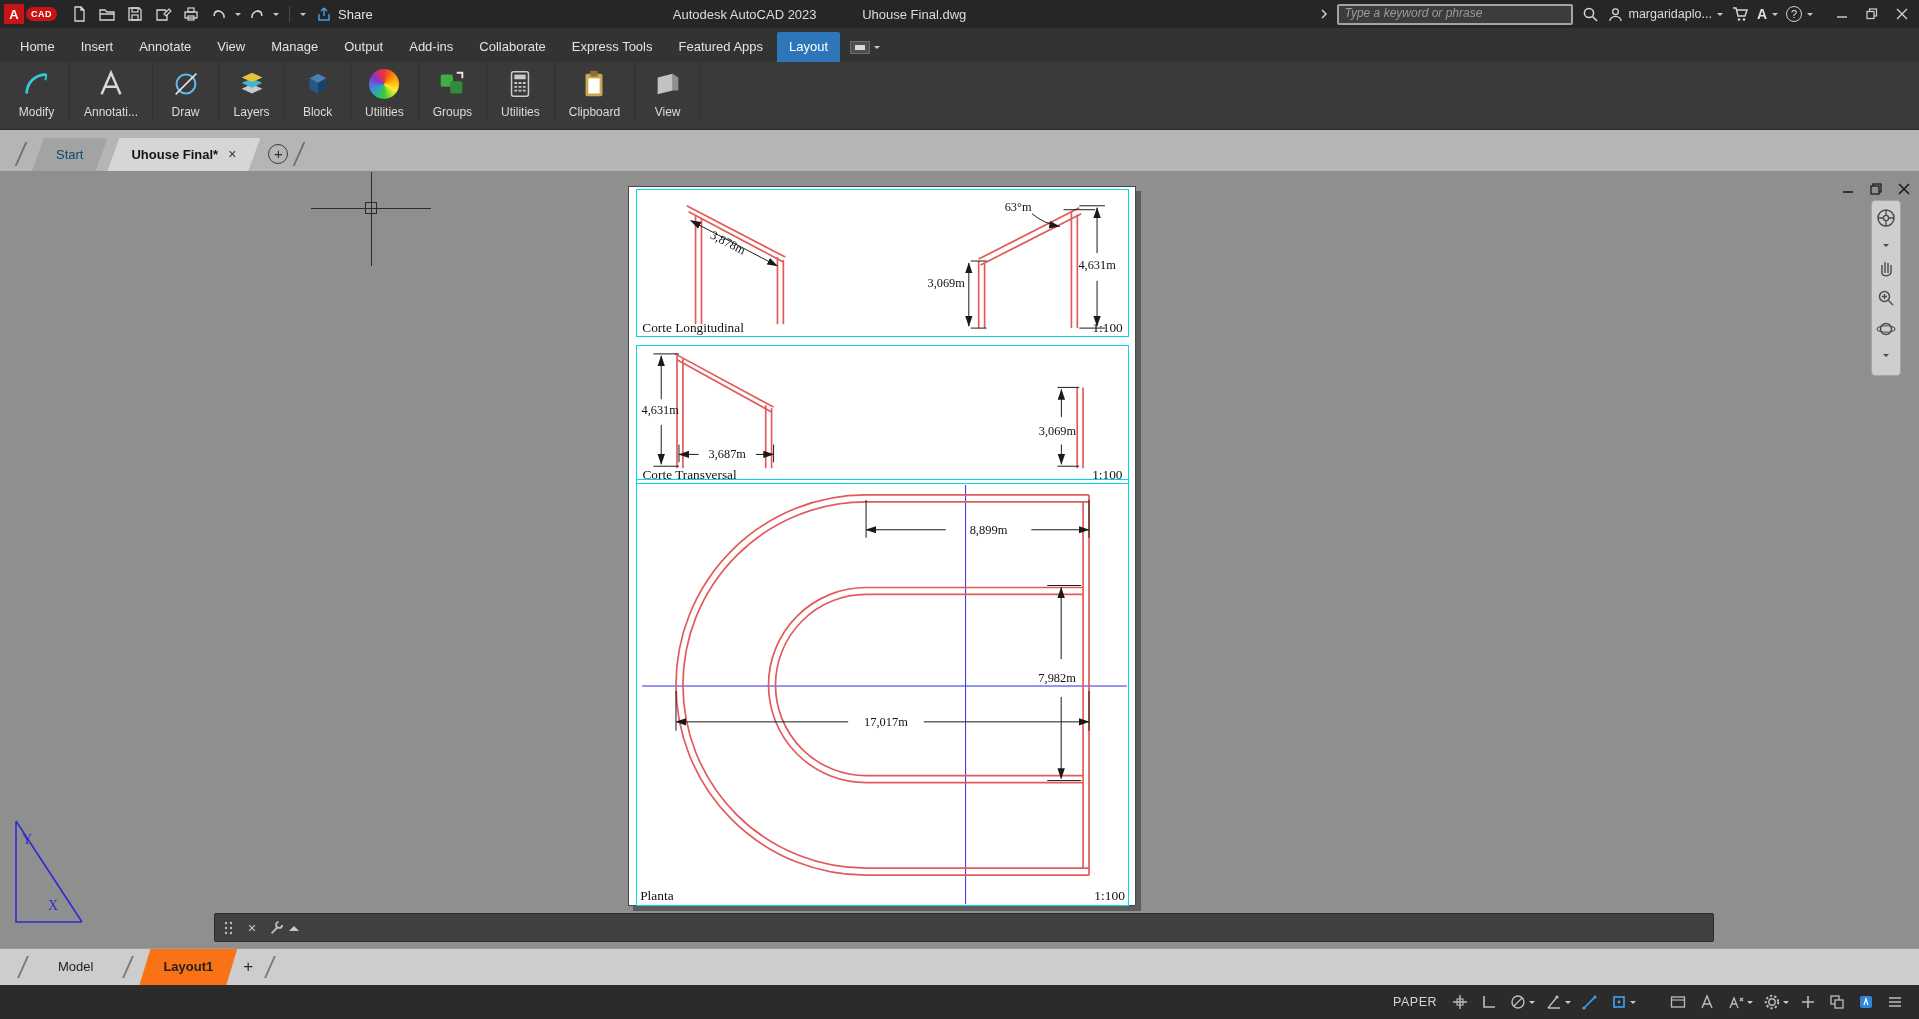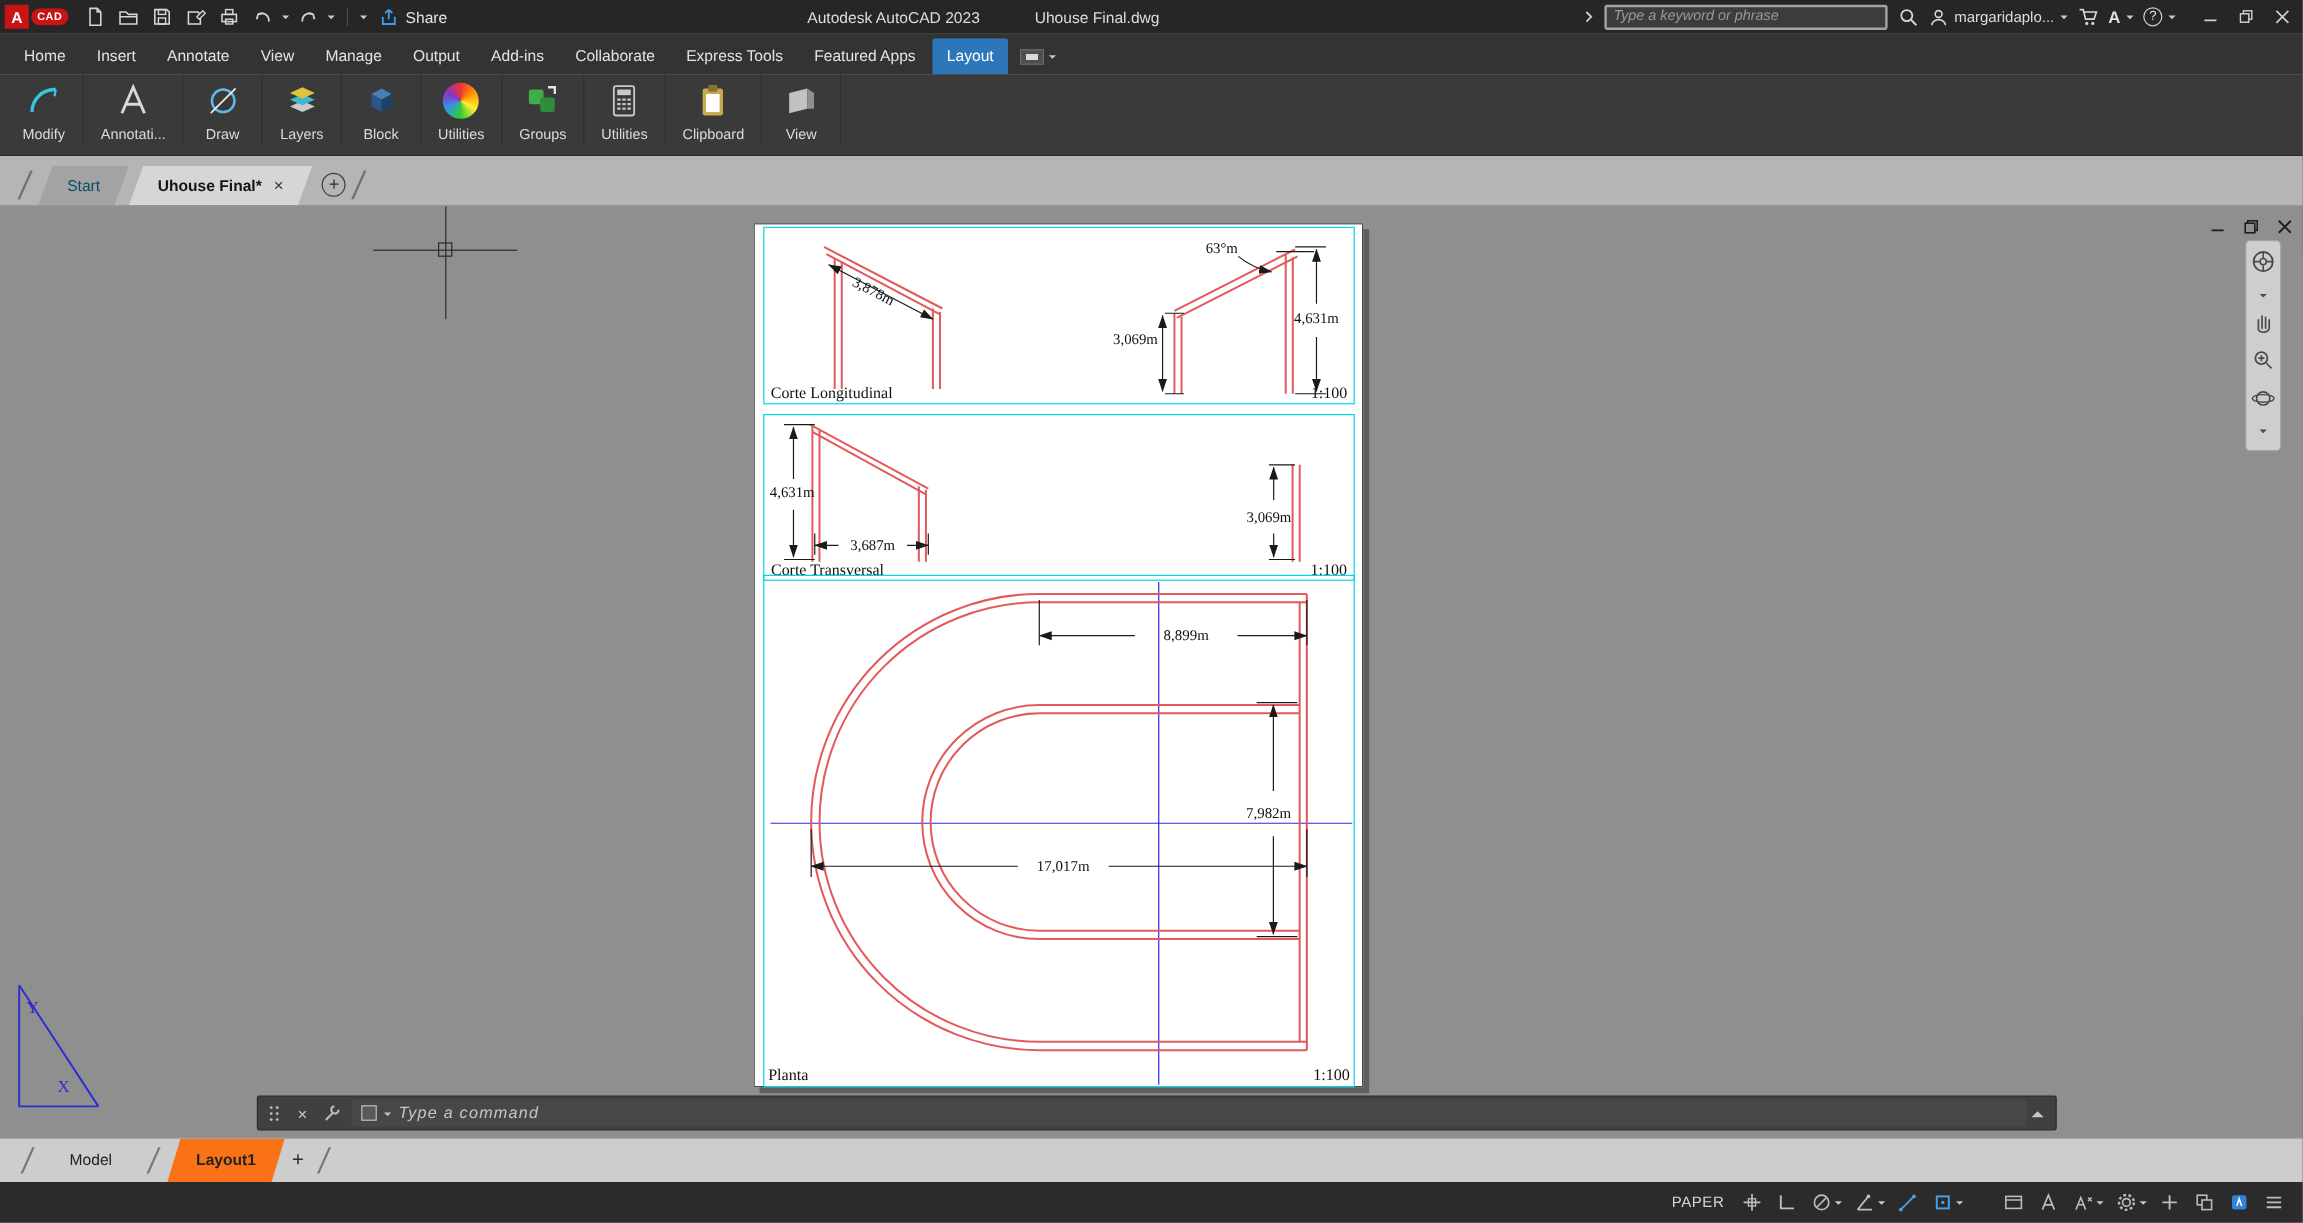--- a/index.html
+++ b/index.html
@@ -544,25 +544,20 @@
             <circle cx="8" cy="13" r="1.2" fill="#bdbdbd"></circle>
           </svg>
         </span>
       <span class="cmd-x">×</span>
       <span class="cmd-wrench">
           <svg width="16" height="16" viewBox="0 0 18 18">
             <path d="M4,15 l6,-6" stroke="#bdbdbd" stroke-width="2"></path>
             <circle cx="12.5" cy="5.5" r="3.4" stroke="#bdbdbd" fill="none" stroke-width="2" stroke-dasharray="15 6"></circle>
           </svg>
         </span>
-      <div class="cmd-input">
-        <span class="cmd-chip"></span>
-        <span class="caret sm"></span>
-        <span class="cmd-text">Type a command</span>
-      </div>
       <span class="caret-up"></span>
     </div>
   </div>
 
   <div class="layoutrow">
     <div class="lslash"></div>
     <div class="ltab">Model</div>
     <div class="lslash"></div>
     <div class="ltab active">Layout1</div>
     <div class="lplus">+</div>

